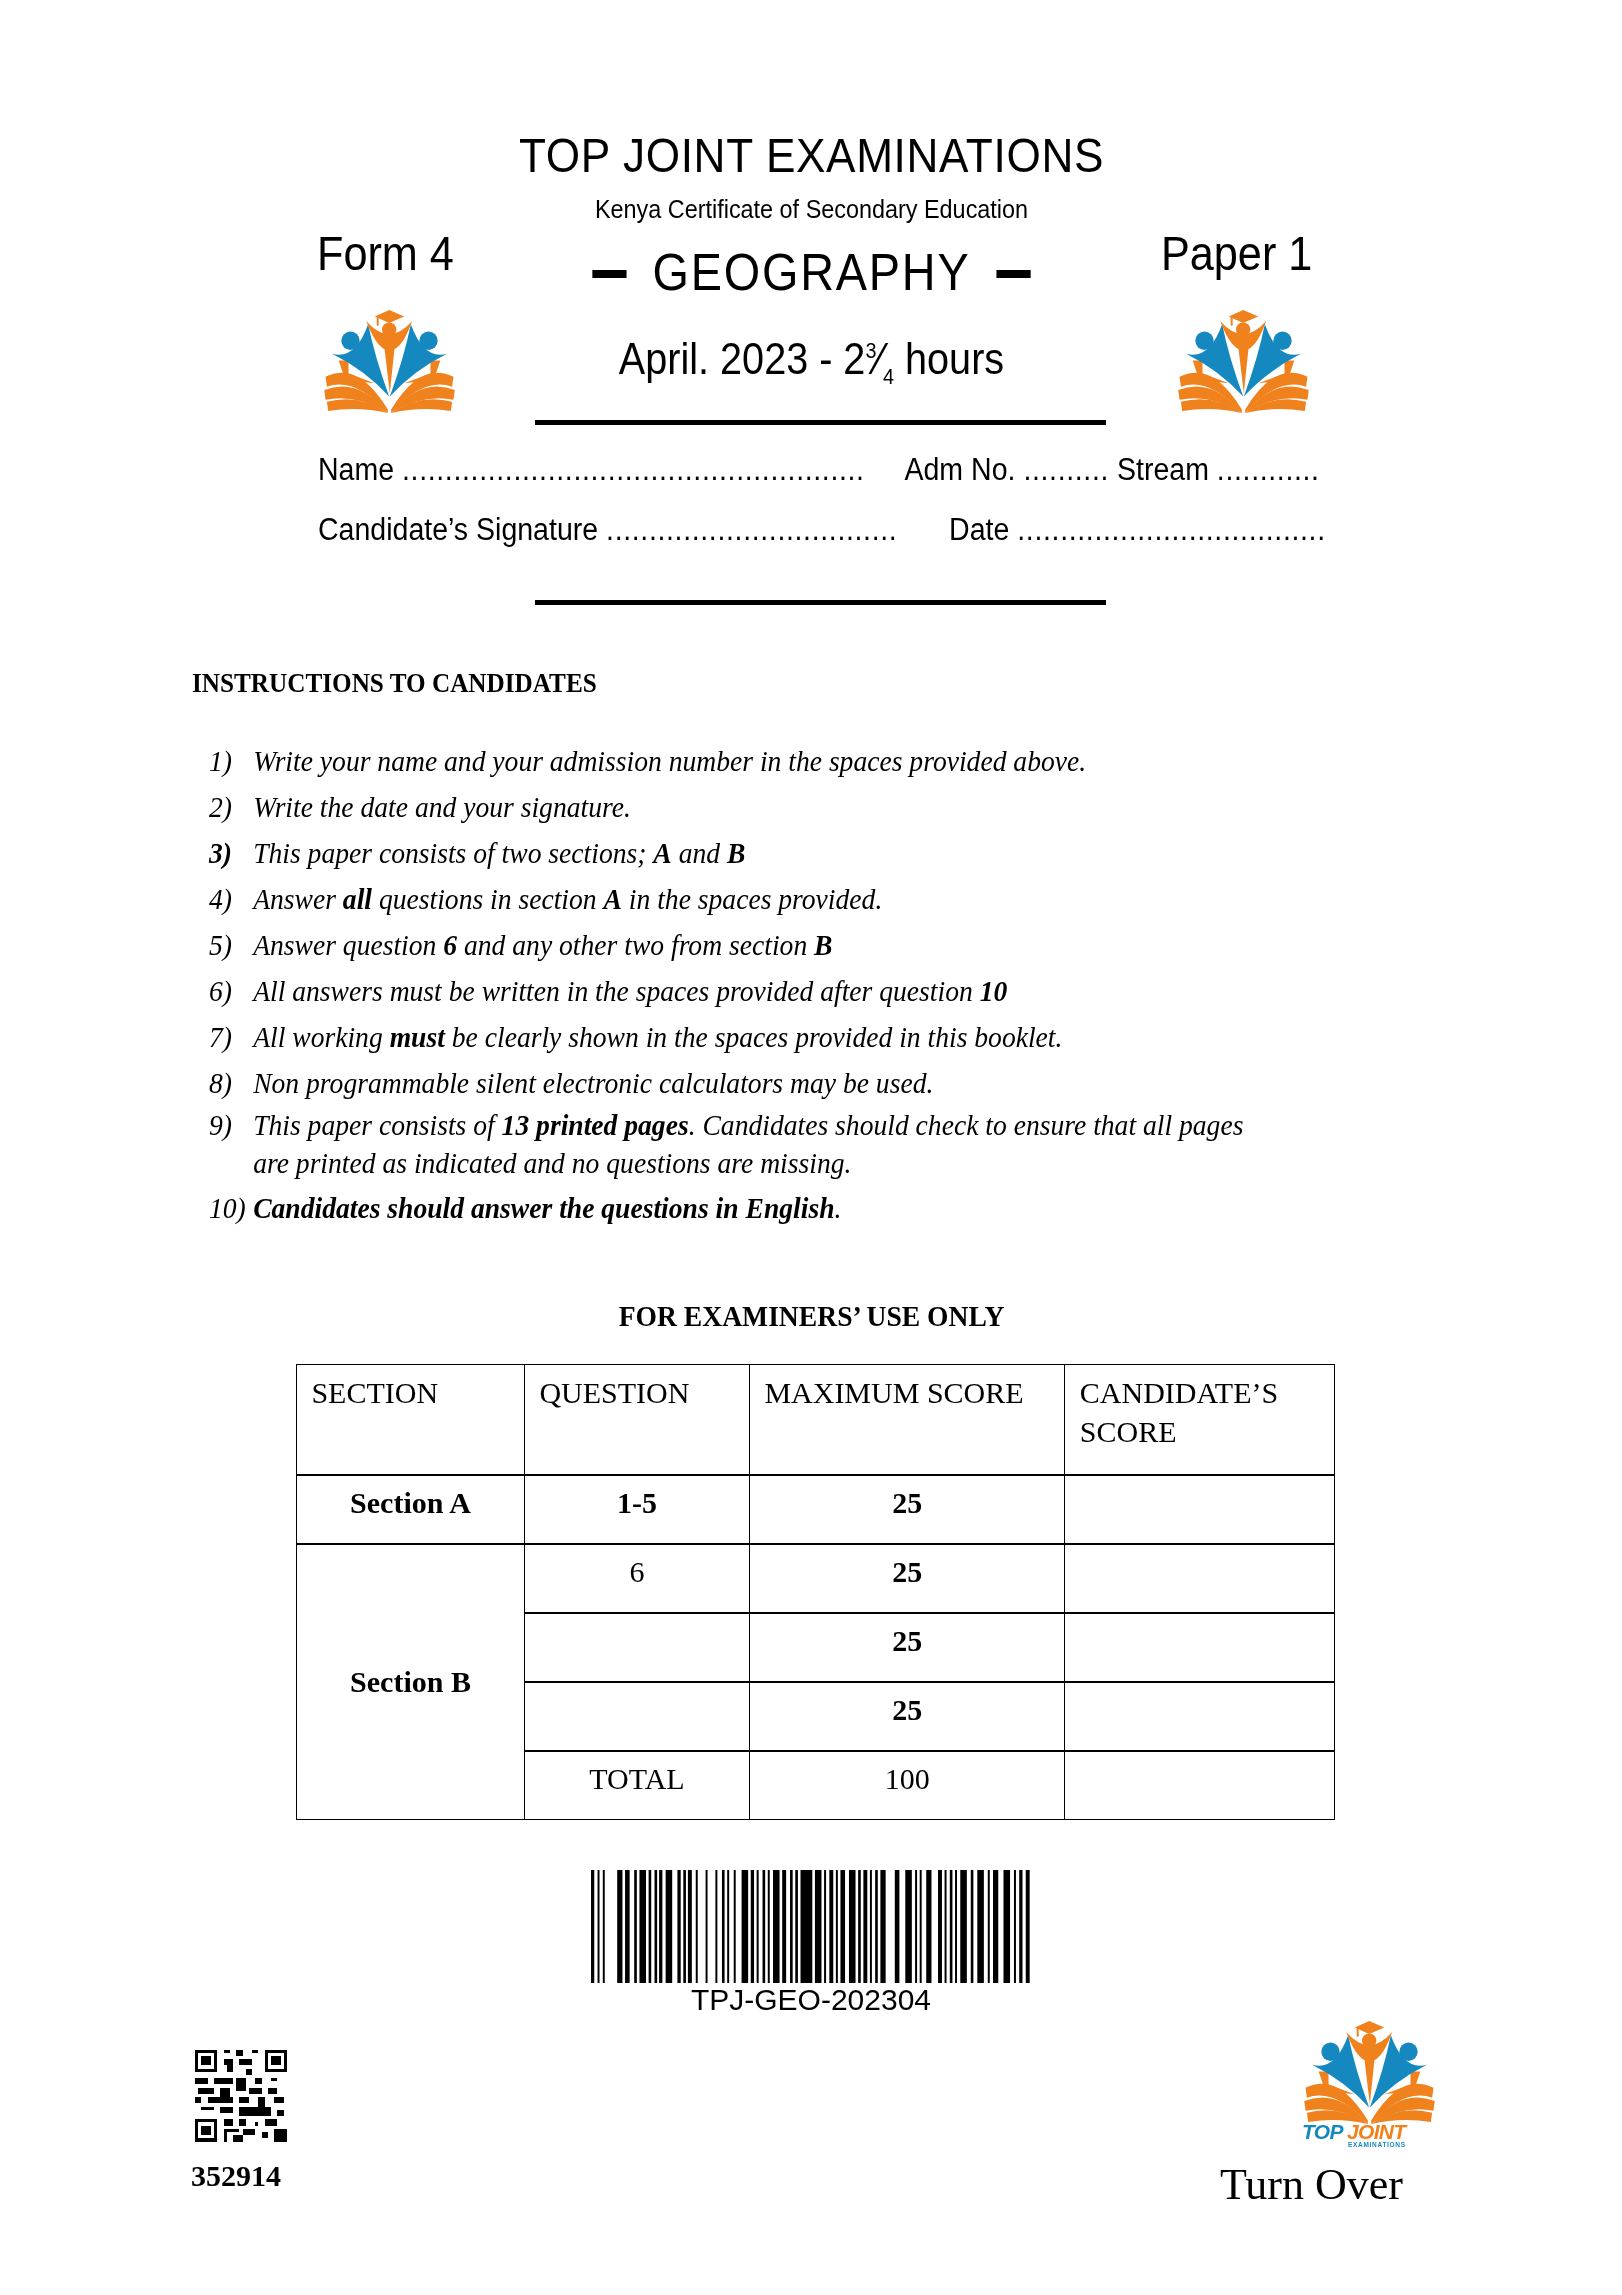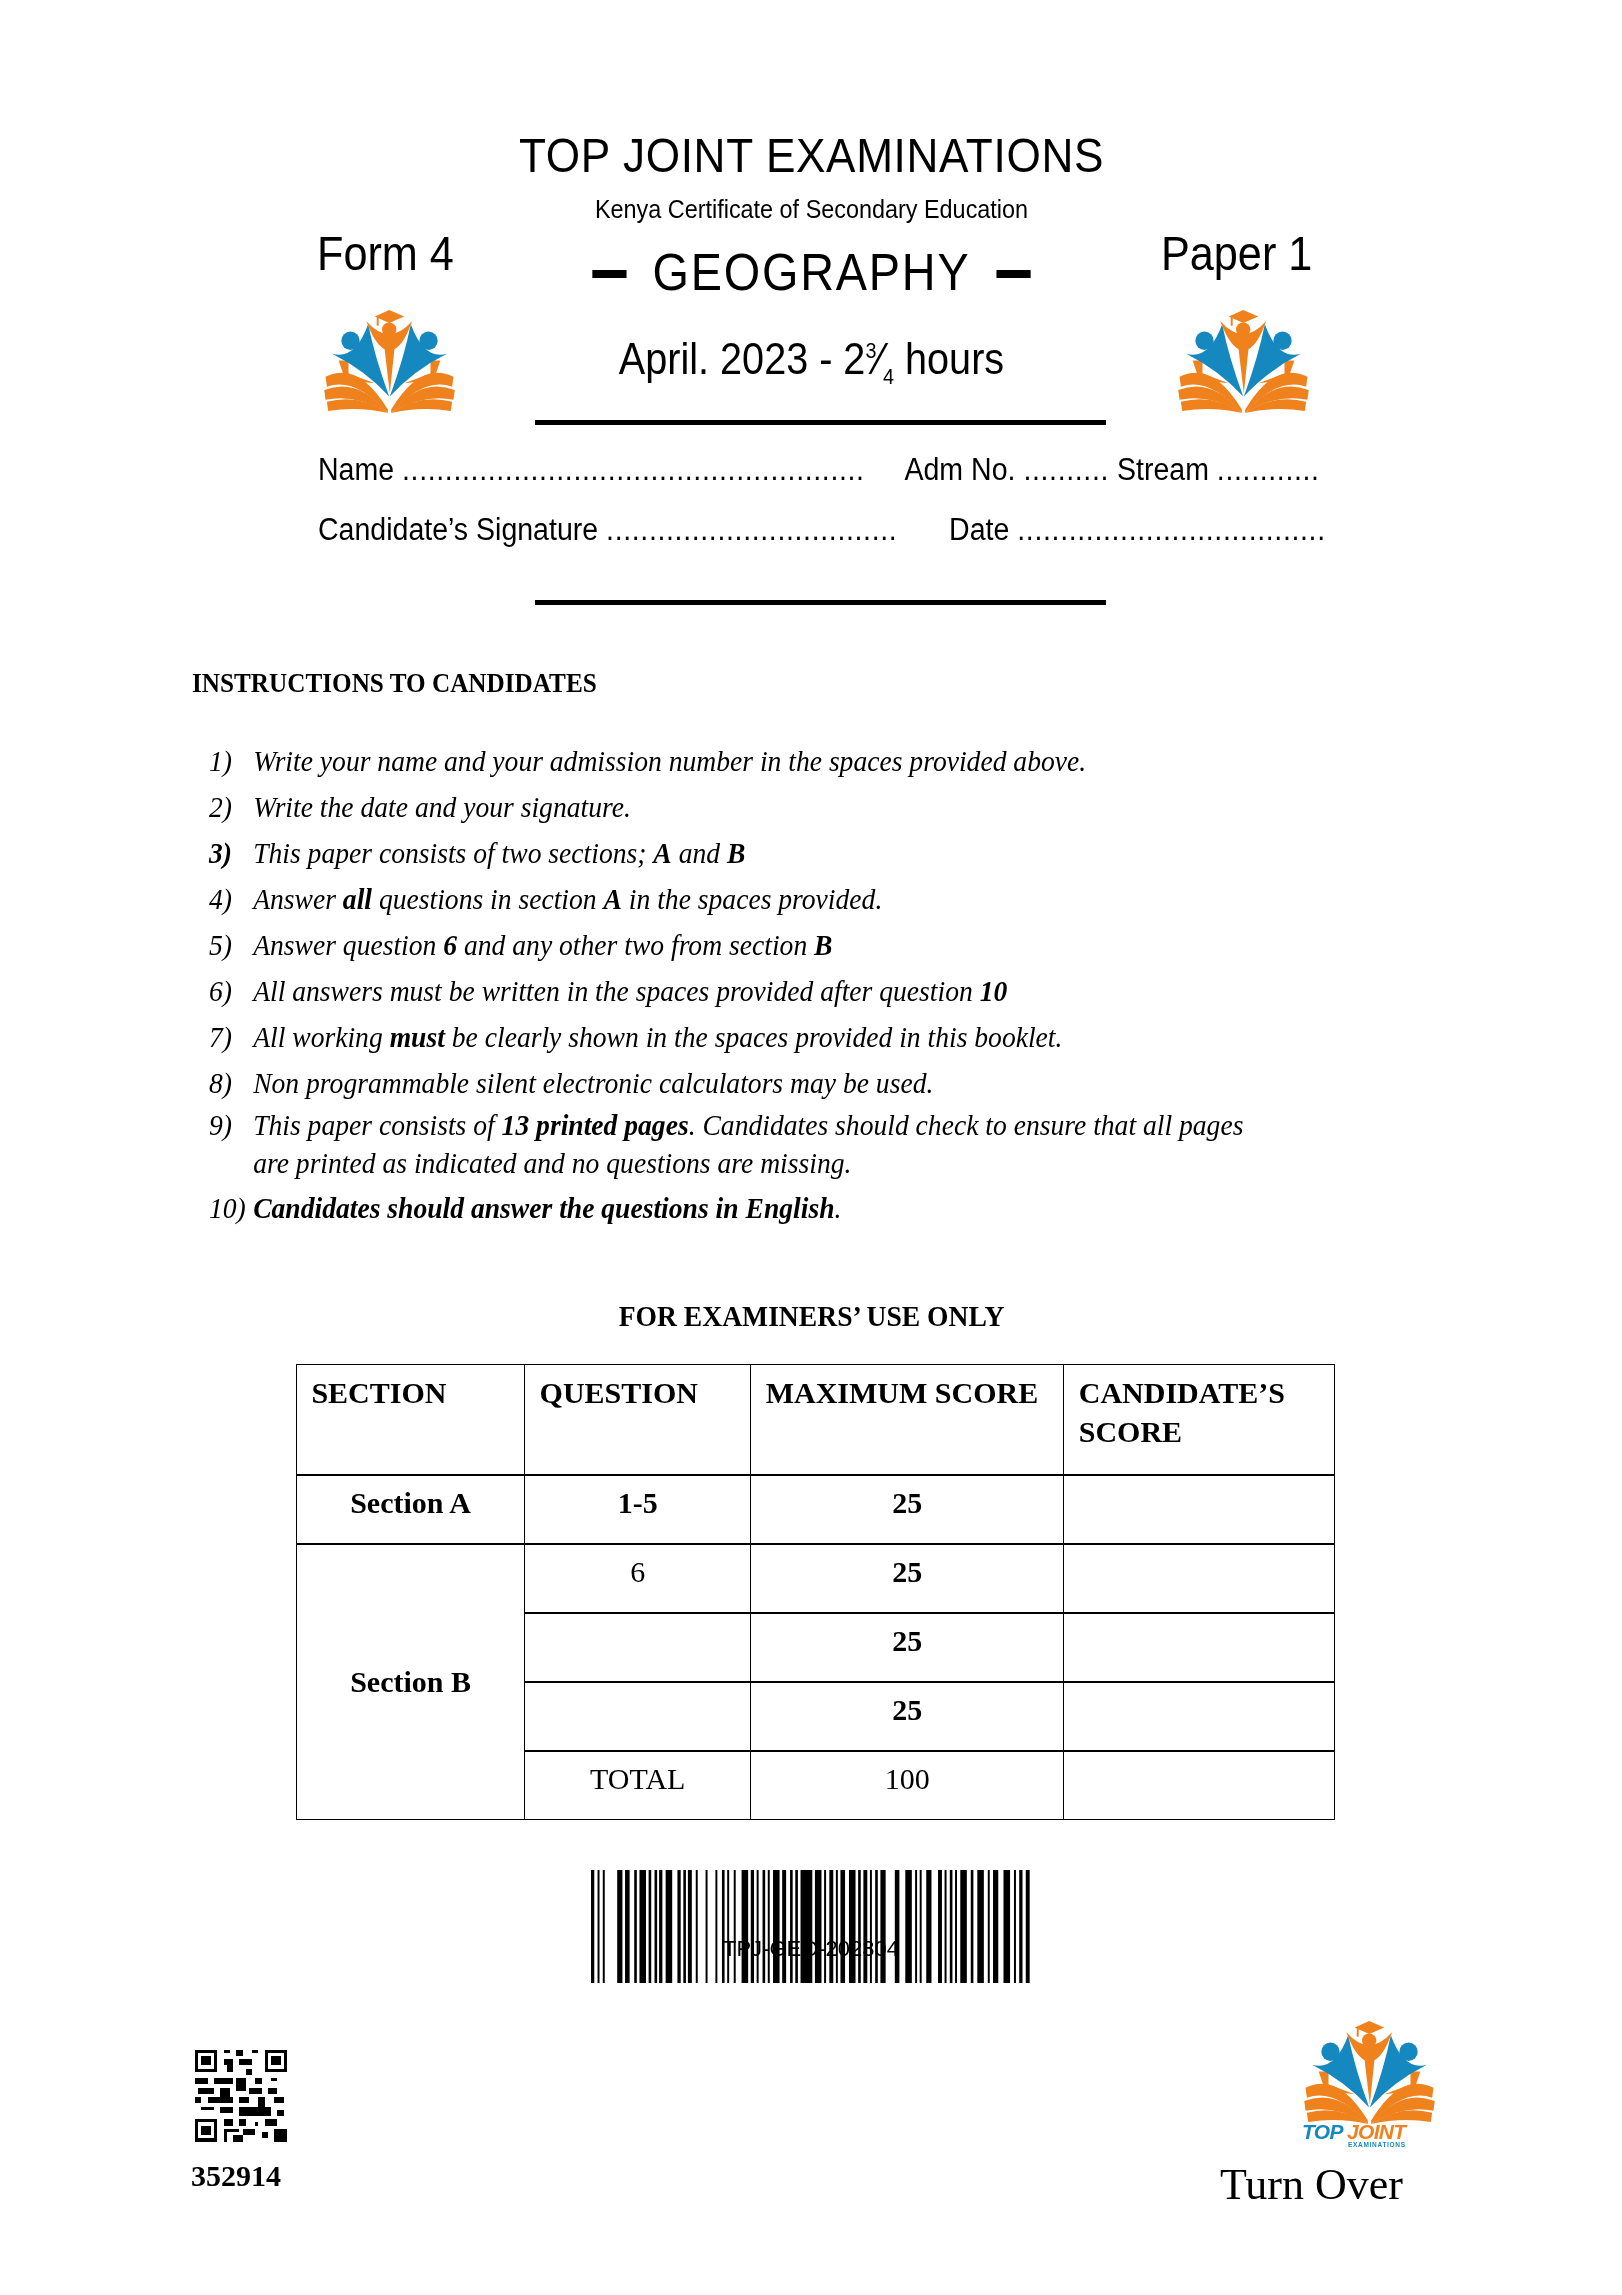--- a/index.html
+++ b/index.html
@@ -38,30 +38,30 @@
   .instr-item { position: relative; height: 46px; line-height: 46px; white-space: nowrap; transform-origin: left; transform: scaleX(0.92); }
   .instr-item.two { height: 84px; line-height: 38px; white-space: normal; }
   .instr-num { display: inline-block; width: 48px; }
   .instr-item.two .cont { padding-left: 48px; display: block; }
   .instr-item b { font-weight: bold; }
 
   
   .exam-head { left: 0; width: 1623px; top: 1299px; text-align: center; font-size: 30px; font-weight: bold; transform: scaleX(0.92); }
   table.scores { position: absolute; left: 296px; top: 1364px; width: 1039px; border-collapse: collapse; font-family: "Liberation Serif", "DejaVu Serif", serif; font-size: 30px; font-weight: bold; }
   table.scores td, table.scores th { border: 1.3px solid #000; padding: 0; vertical-align: top; }
-  table.scores th { text-align: left; font-weight: bold; padding: 7.9px 14.4px 0; height: 101px; line-height: 39px; }
+  table.scores th { text-align: left; font-weight: normal; padding: 7.9px 14.4px 0; height: 101px; line-height: 39px; }
   table.scores td { height: 69px; text-align: center; padding-top: 10.5px; box-sizing: border-box; }
   table.scores td.section-cell { vertical-align: middle; padding-top: 0; margin-top: 40px; }
   table.scores tr.thick-top td { border-top: 2.6px solid #000; }
   .c1 { width: 228px; } .c2 { width: 214px; } .c3 { width: 340px; } .c4 { width: 257px; }
   table.scores td.normal { font-weight: normal; }
 
   
   .barcode { left: 591px; top: 1870px; width: 440px; height: 113px; }
-  .barcode-text { left: 591px; width: 440px; top: 1936px; text-align: center; font-size: 22px; }
+  .barcode-text { left: 591px; width: 440px; top: 1983px; text-align: center; font-size: 30px; }
 
   
   .qr { left: 195px; top: 2048px; width: 92px; height: 95px; }
   .qr-code-text { left: 191px; top: 2159px; font-size: 30px; font-weight: bold; }
   .footer-logo { left: 1299px; top: 2009px; width: 141px; height: 115px; }
   .brand { left: 1302px; top: 2120px; width: 137px; }
   .brand .top { font-size: 21px; font-weight: 900; letter-spacing: -0.7px; font-style: italic; }
   .brand .top .t1 { color: #1589bf; }
   .brand .top .t2 { color: #f0821e; }
   .brand .sub { font-size: 6.5px; font-weight: bold; color: #1589bf; letter-spacing: 0.7px; margin-left: 46px; margin-top: -2.6px; }

